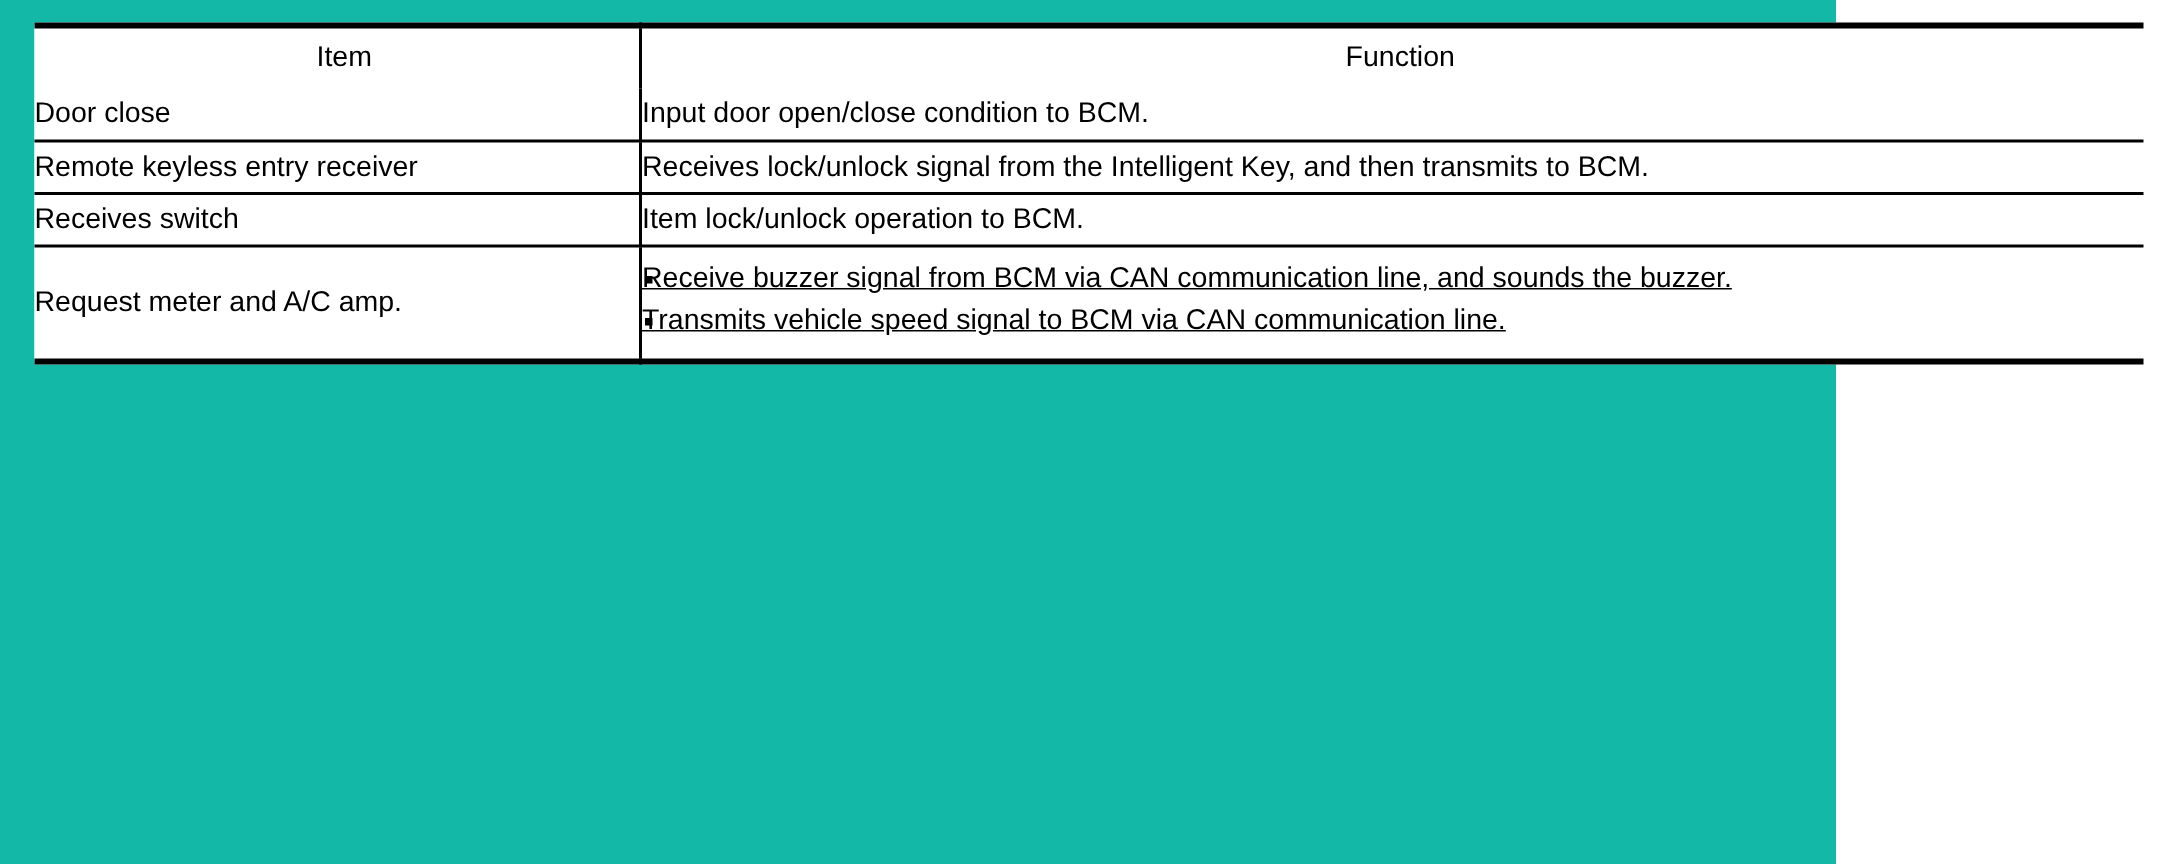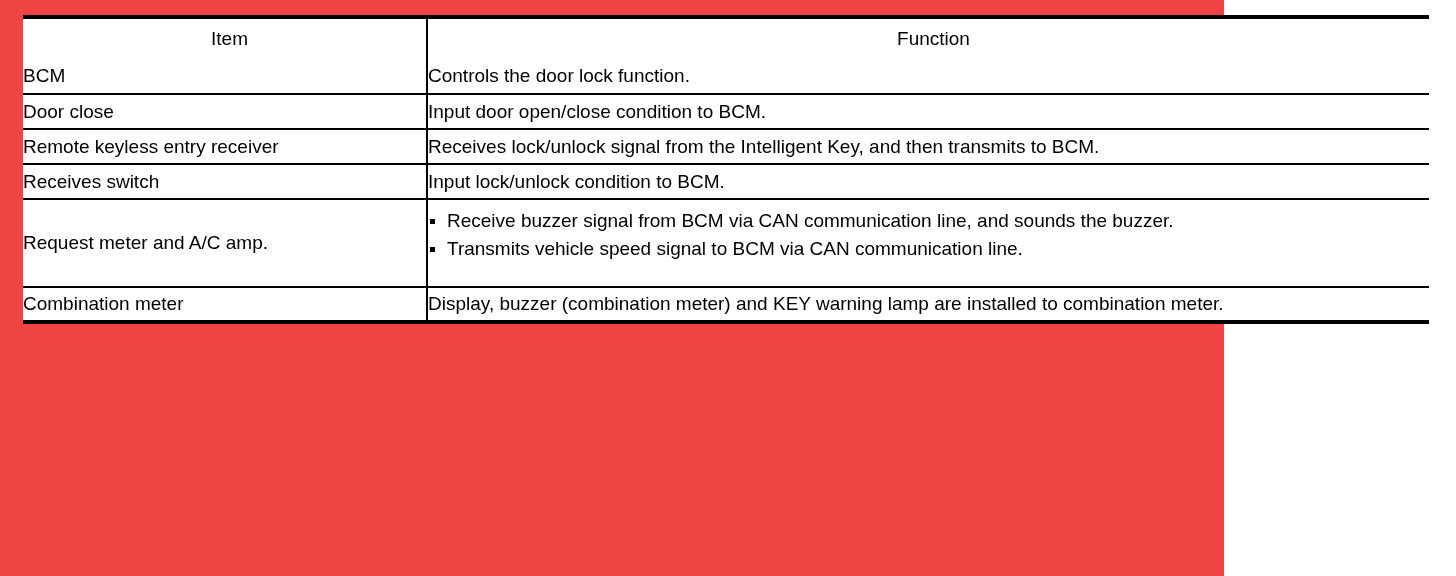--- a/index.html
+++ b/index.html
@@ -13,21 +13,21 @@
     height: 576px;
     font-family: "Liberation Sans", sans-serif;
     color: #000000;
     overflow: hidden;
   }
 
   .page {
     position: relative;
     width: 1224px;
     height: 576px;
-    background: #ef4444;
+    background: #14b8a6;
     box-sizing: border-box;
   }
 
   .table-wrap {
     position: absolute;
     left: 23px;
     top: 15px;
     width: 1406px;
   }
 
@@ -105,26 +105,26 @@
     padding-bottom: 9px;
   }
 
   ul.bullets {
     list-style: none;
     margin: 0;
     padding: 0;
   }
   ul.bullets li {
     position: relative;
-    padding-left: 19px;
     margin: 0 0 3px 0;
     font-size: 19px;
     line-height: 1.3;
+    text-decoration: underline;
   }
-  ul.bullets li:last-child { margin-bottom: 16px; }
+  ul.bullets li:last-child { margin-bottom: 4px; }
   ul.bullets li::before {
     content: "";
     position: absolute;
     left: 2px;
     top: 10px;
     width: 5px;
     height: 5px;
     background: #000000;
   }
 </style>
@@ -138,45 +138,37 @@
         <col class="col-item">
         <col class="col-func">
       </colgroup>
       <thead>
         <tr class="head-row">
           <th class="cell-item">Item</th>
           <th class="cell-func">Function</th>
         </tr>
       </thead>
       <tbody id="table-body">
-      <tr>
-            <td class="cell-item">BCM</td>
-            <td class="cell-func">Controls the door lock function.</td>
-          </tr>
           <tr>
             <td class="cell-item">Door close</td>
             <td class="cell-func">Input door open/close condition to BCM.</td>
           </tr>
           <tr>
             <td class="cell-item">Remote keyless entry receiver</td>
             <td class="cell-func">Receives lock/unlock signal from the Intelligent Key, and then transmits to BCM.</td>
           </tr>
           <tr>
             <td class="cell-item">Receives switch</td>
-            <td class="cell-func">Input lock/unlock condition to BCM.</td>
+            <td class="cell-func">Item lock/unlock operation to BCM.</td>
           </tr>
           <tr class="row-tall">
             <td class="cell-item">Request meter and A/C amp.</td>
             <td class="cell-func">
               <ul class="bullets">
                 <li>Receive buzzer signal from BCM via CAN communication line, and sounds the buzzer.</li>
                 <li>Transmits vehicle speed signal to BCM via CAN communication line.</li>
               </ul>
             </td>
           </tr>
-          <tr>
-            <td class="cell-item">Combination meter</td>
-            <td class="cell-func">Display, buzzer (combination meter) and KEY warning lamp are installed to combination meter.</td>
-          </tr>
         </tbody>
     </table>
   </div>
 </div>
 
 </body></html>

